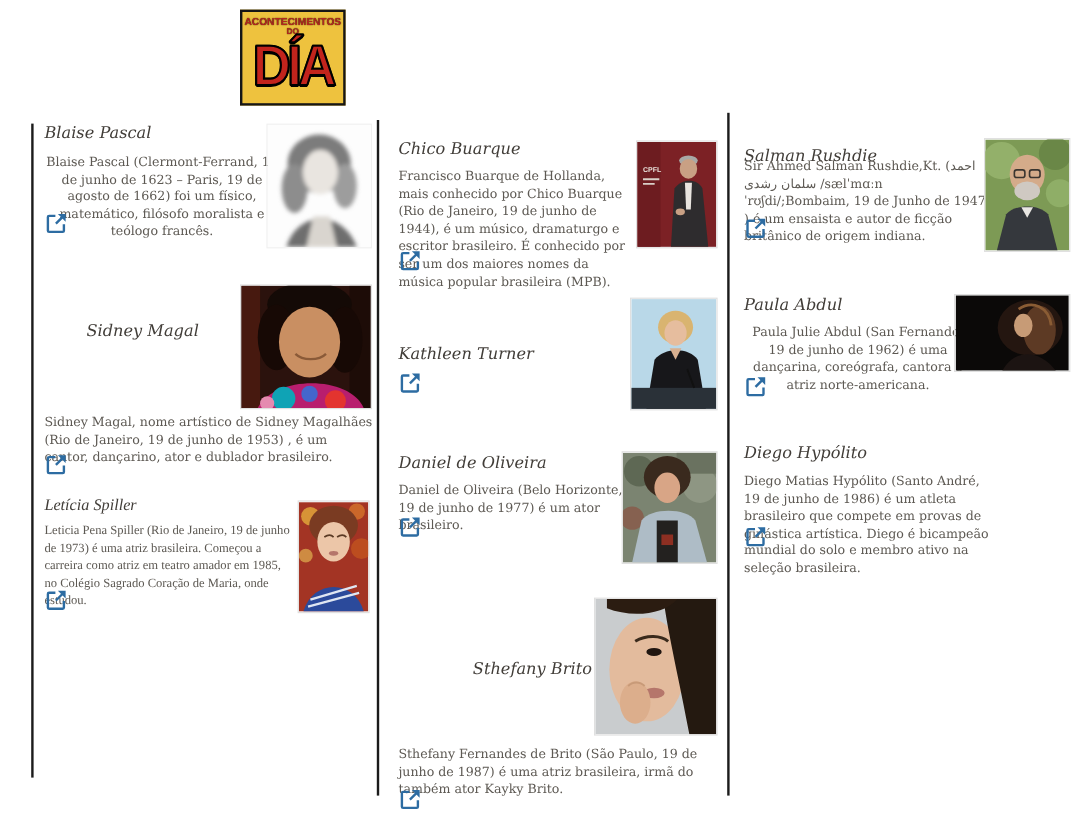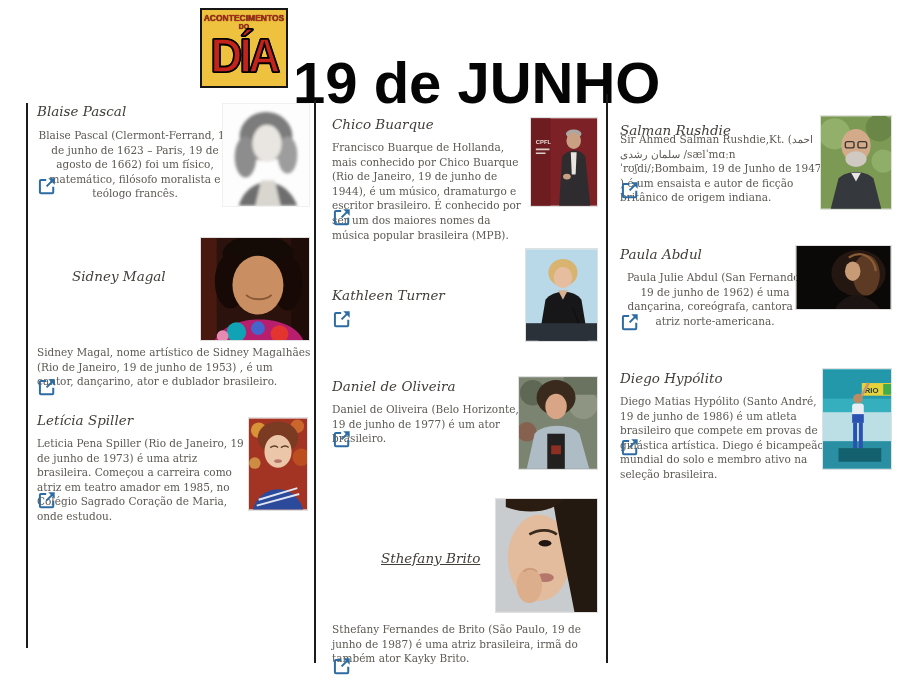--- a/index.html
+++ b/index.html
@@ -43,21 +43,21 @@
   .c-pascal .pbio{left:7px;top:25px;width:196px;}
   .c-pascal .plink{left:7px;top:73px;}
   .c-pascal .photo{left:192px;top:0;width:88px;height:104px;border-color:#f0f0f0;}
 
   .c-magal{left:30px;top:235px;width:282px;height:168px;}
   .c-magal .photo{left:170px;top:2px;width:110px;height:104px;}
   .c-magal .pname{left:42px;top:33px;}
   .c-magal .pbio{left:7px;top:110px;width:274px;}
   .c-magal .plink{left:7px;top:142px;}
 
-  .c-spiller{left:30px;top:408px;width:282px;height:112px;}
+  .c-spiller{left:30px;top:408px;width:282px;height:112px;font-family:Liberation Serif, serif;}
   .c-spiller .pname{left:7px;top:4px;}
   .c-spiller .pbio{left:7px;top:28px;width:208px;}
   .c-spiller .photo{left:218px;top:9px;width:60px;height:94px;}
   .c-spiller .plink{left:7px;top:82px;}
 
   .c-buarque{left:325px;top:110px;width:276px;height:132px;}
   .c-buarque .pname{left:7px;top:6px;}
   .c-buarque .pbio{left:7px;top:30px;width:198px;}
   .c-buarque .photo{left:205px;top:7px;width:68px;height:90px;}
   .c-buarque .plink{left:7px;top:97px;}
@@ -69,21 +69,21 @@
   .c-turner .plink{left:7px;top:64px;}
 
   .c-oliveira{left:325px;top:372px;width:276px;height:106px;}
   .c-oliveira .pname{left:7px;top:6px;}
   .c-oliveira .pbio{left:7px;top:30px;width:200px;}
   .c-oliveira .photo{left:193px;top:4px;width:80px;height:94px;}
   .c-oliveira .plink{left:7px;top:57px;}
 
   .c-brito{left:325px;top:495px;width:276px;height:192px;}
   .c-brito .photo{left:170px;top:3px;width:103px;height:115px;}
-  .c-brito .pname{left:56px;top:55px;text-decoration:underline;}
+  .c-brito .pname{left:69px;top:55px;}
   .c-brito .pbio{left:7px;top:127px;width:268px;}
   .c-brito .plink{left:7px;top:161px;}
 
   .c-rushdie{left:613px;top:106px;width:282px;height:122px;}
   .c-rushdie .pname{left:7px;top:16px;}
   .c-rushdie .pbio{left:7px;top:26px;width:203px;}
   .c-rushdie .photo{left:207px;top:9px;width:72px;height:95px;}
   .c-rushdie .plink{left:7px;top:74px;}
 
   .c-abdul{left:613px;top:243px;width:282px;height:102px;text-align:center;}
@@ -101,21 +101,20 @@
 </head>
 <body>
 
 <div id="canvas">
 
   <div class="logo">
     <div class="logo-top">ACONTECIMENTOS</div>
     <div class="logo-mid">DO</div>
     <div class="logo-bottom">DÍA</div>
   </div>
-  <h1 class="page-title">19 de JUNHO</h1>
 
   <div class="vline vl-left"></div>
   <div class="vline vl-mid"></div>
   <div class="vline vl-right"></div>
 
   <section class="card c-pascal">
     <h3 class="pname">Blaise Pascal</h3>
     <p class="pbio">Blaise Pascal (Clermont-Ferrand, 19 de junho de 1623 – Paris, 19 de agosto de 1662) foi um físico, matemático, filósofo moralista e teólogo francês.</p>
     <a class="plink">
       <svg viewBox="0 0 24 24">
@@ -349,33 +348,15 @@
   <section class="card c-hypolito">
     <h3 class="pname">Diego Hypólito</h3>
     <p class="pbio">Diego Matias Hypólito (Santo André, 19 de junho de 1986) é um atleta brasileiro que compete em provas de ginástica artística. Diego é bicampeão mundial do solo e membro ativo na seleção brasileira.</p>
     <a class="plink">
       <svg viewBox="0 0 24 24">
           <path d="M19.5 13V19.5a1.2 1.2 0 0 1-1.2 1.2H4.7a1.2 1.2 0 0 1-1.2-1.2V5.9a1.2 1.2 0 0 1 1.2-1.2H11" fill="none" stroke="currentColor" stroke-width="2.4"></path>
           <path d="M11.5 12.5L19 5" stroke="currentColor" stroke-width="2.4" fill="none"></path>
           <path d="M13.5 2.8H21.2V10.5Z" fill="currentColor"></path>
         </svg>
     </a>
-    <div class="photo">
-      <svg viewBox="0 0 70 102">
-        <rect width="70" height="102" fill="#35aebe"></rect>
-        <rect width="70" height="30" fill="#2498ab"></rect>
-        <rect x="40" y="14" width="30" height="13" fill="#e8d23a"></rect>
-        <rect x="62" y="15" width="8" height="11" fill="#3fae4a"></rect>
-        <text x="43" y="24" font-size="8" font-weight="bold" fill="#1a3a40" font-family="Liberation Sans, sans-serif">RIO</text>
-        <rect y="44" width="70" height="30" fill="#bcdfe6"></rect>
-        <rect y="74" width="70" height="28" fill="#2b8fa3"></rect>
-        <line x1="38" y1="30" x2="47" y2="14" stroke="#c9996f" stroke-width="3"></line>
-        <circle cx="36" cy="30" r="5" fill="#b98a63"></circle>
-        <rect x="30" y="35" width="12" height="13" rx="3" fill="#e8eef2"></rect>
-        <rect x="30" y="46" width="12" height="9" fill="#2a52b0"></rect>
-        <rect x="31" y="55" width="4" height="26" fill="#2a52b0"></rect>
-        <rect x="37" y="55" width="4" height="26" fill="#2a52b0"></rect>
-        <rect x="16" y="81" width="44" height="14" fill="#13616f"></rect>
-      </svg>
-    </div>
   </section>
 
 </div>
 
 </body></html>

